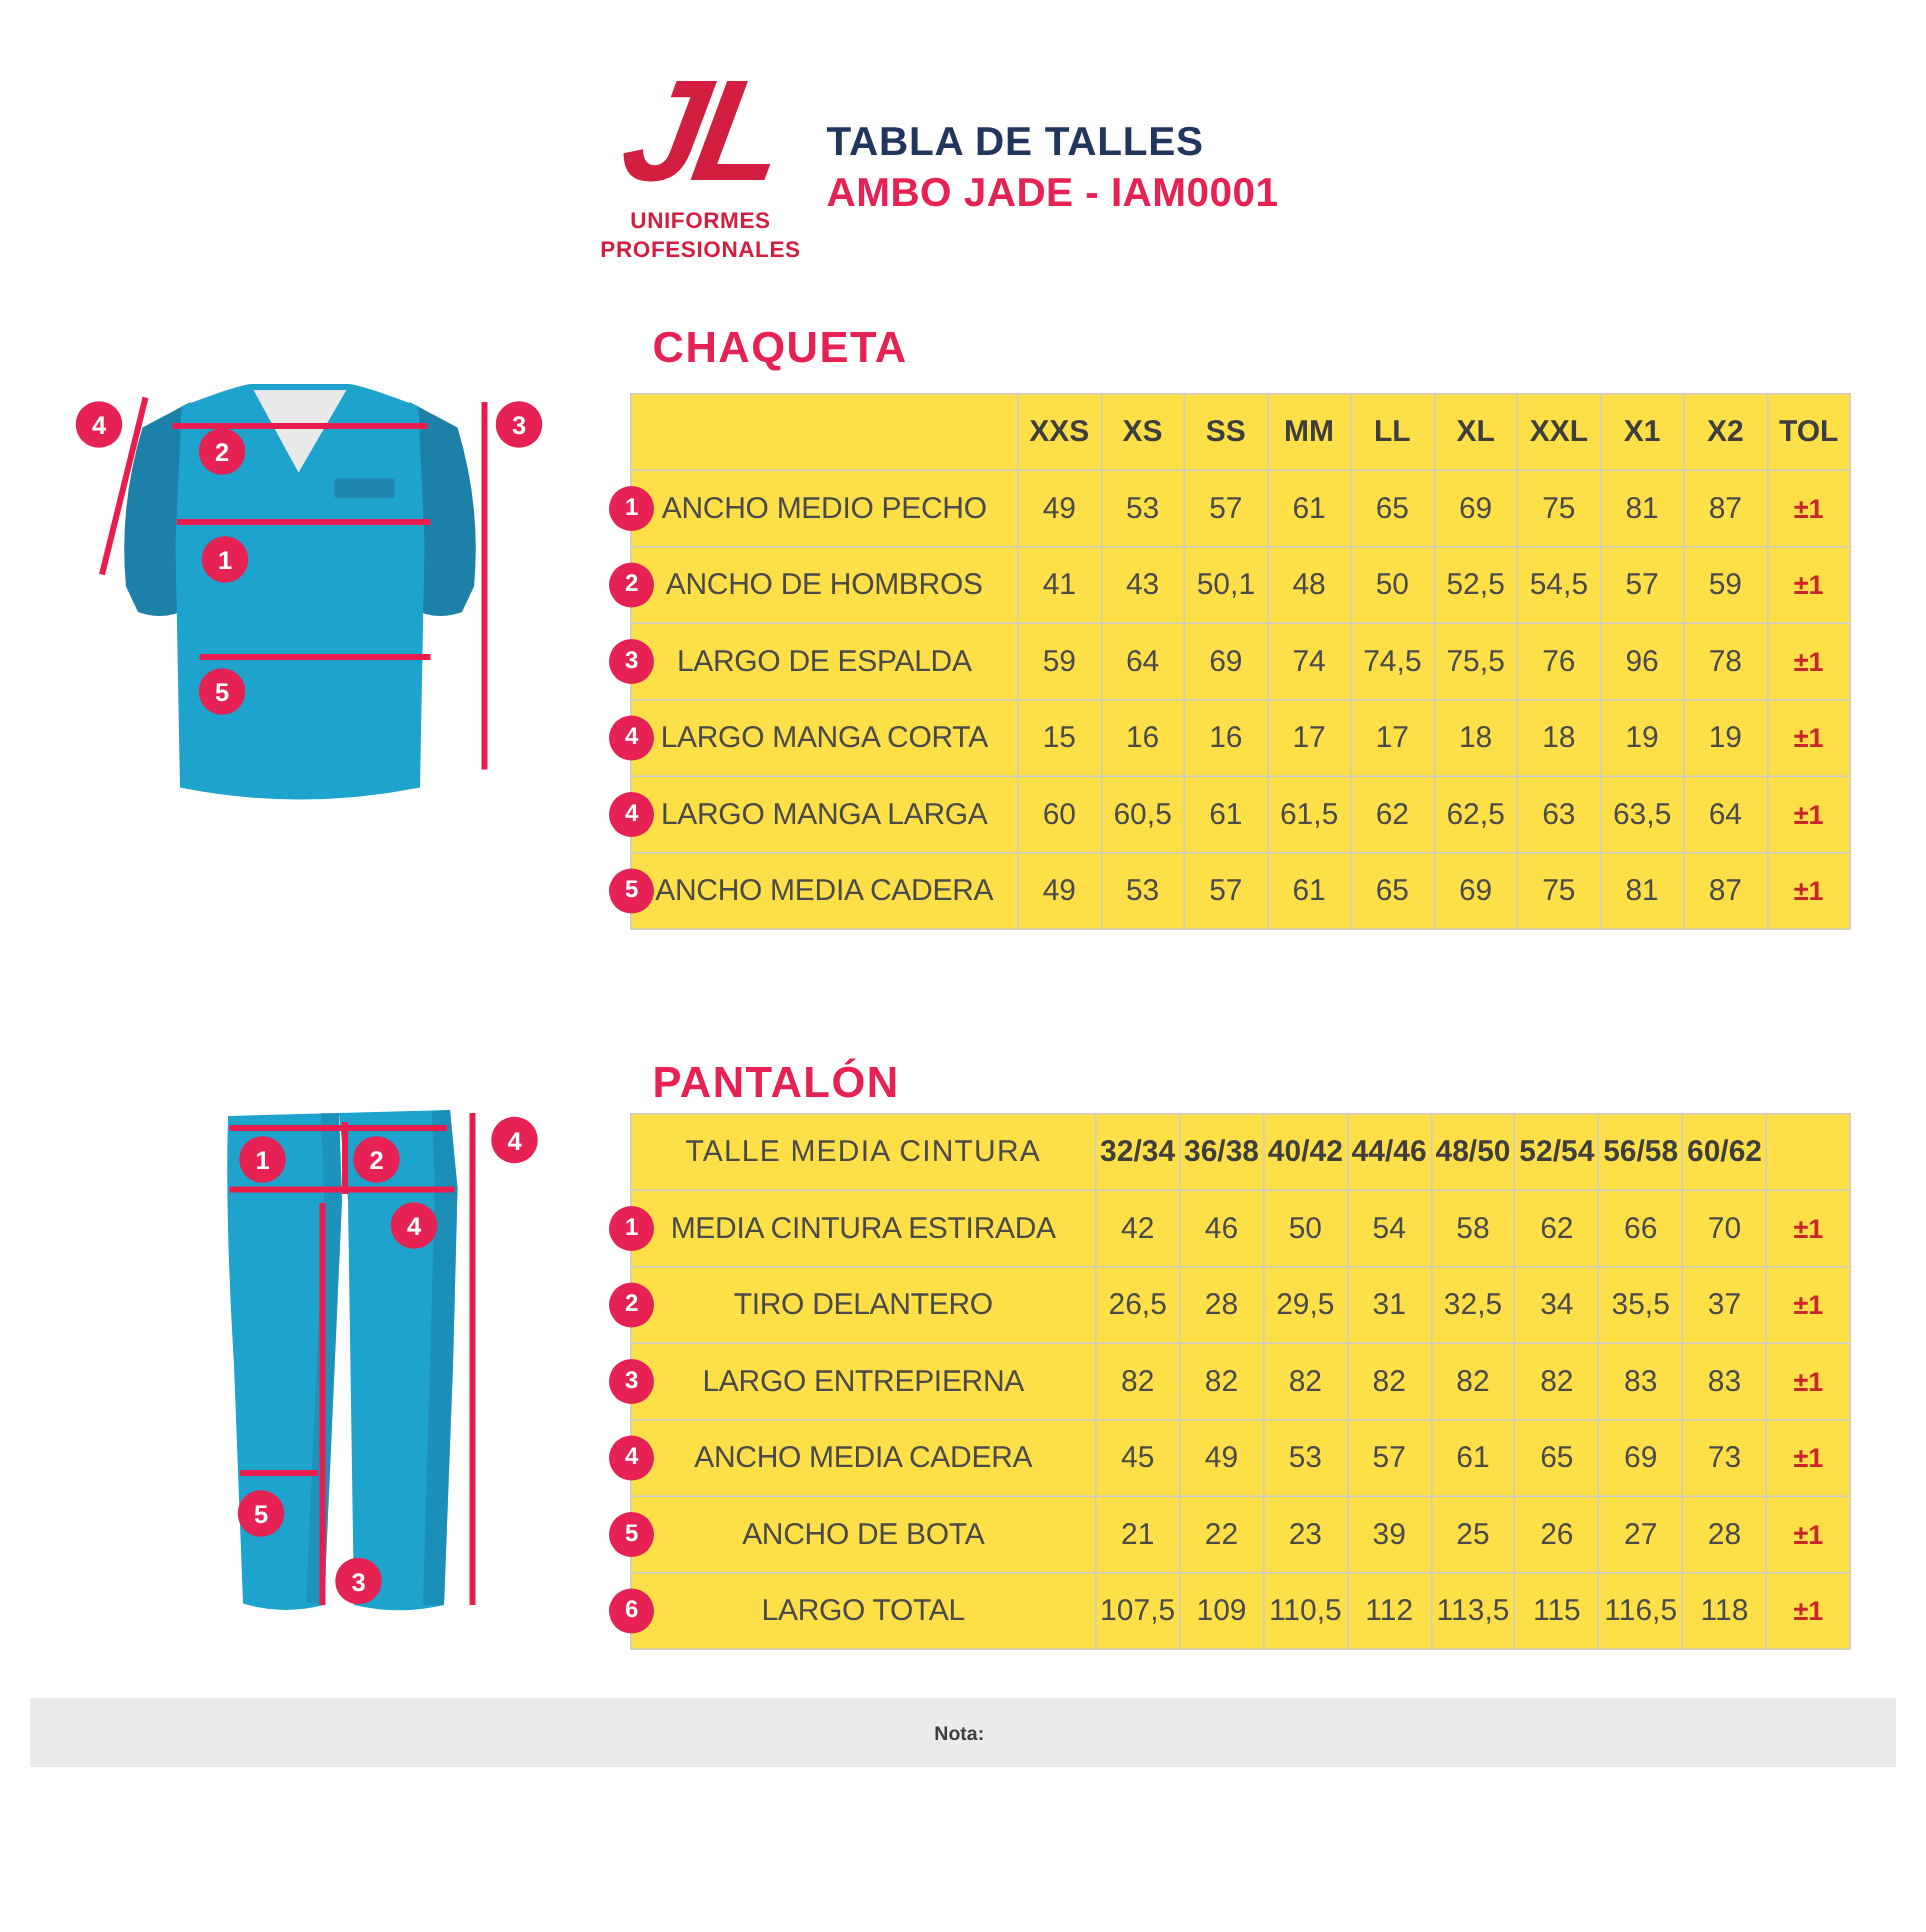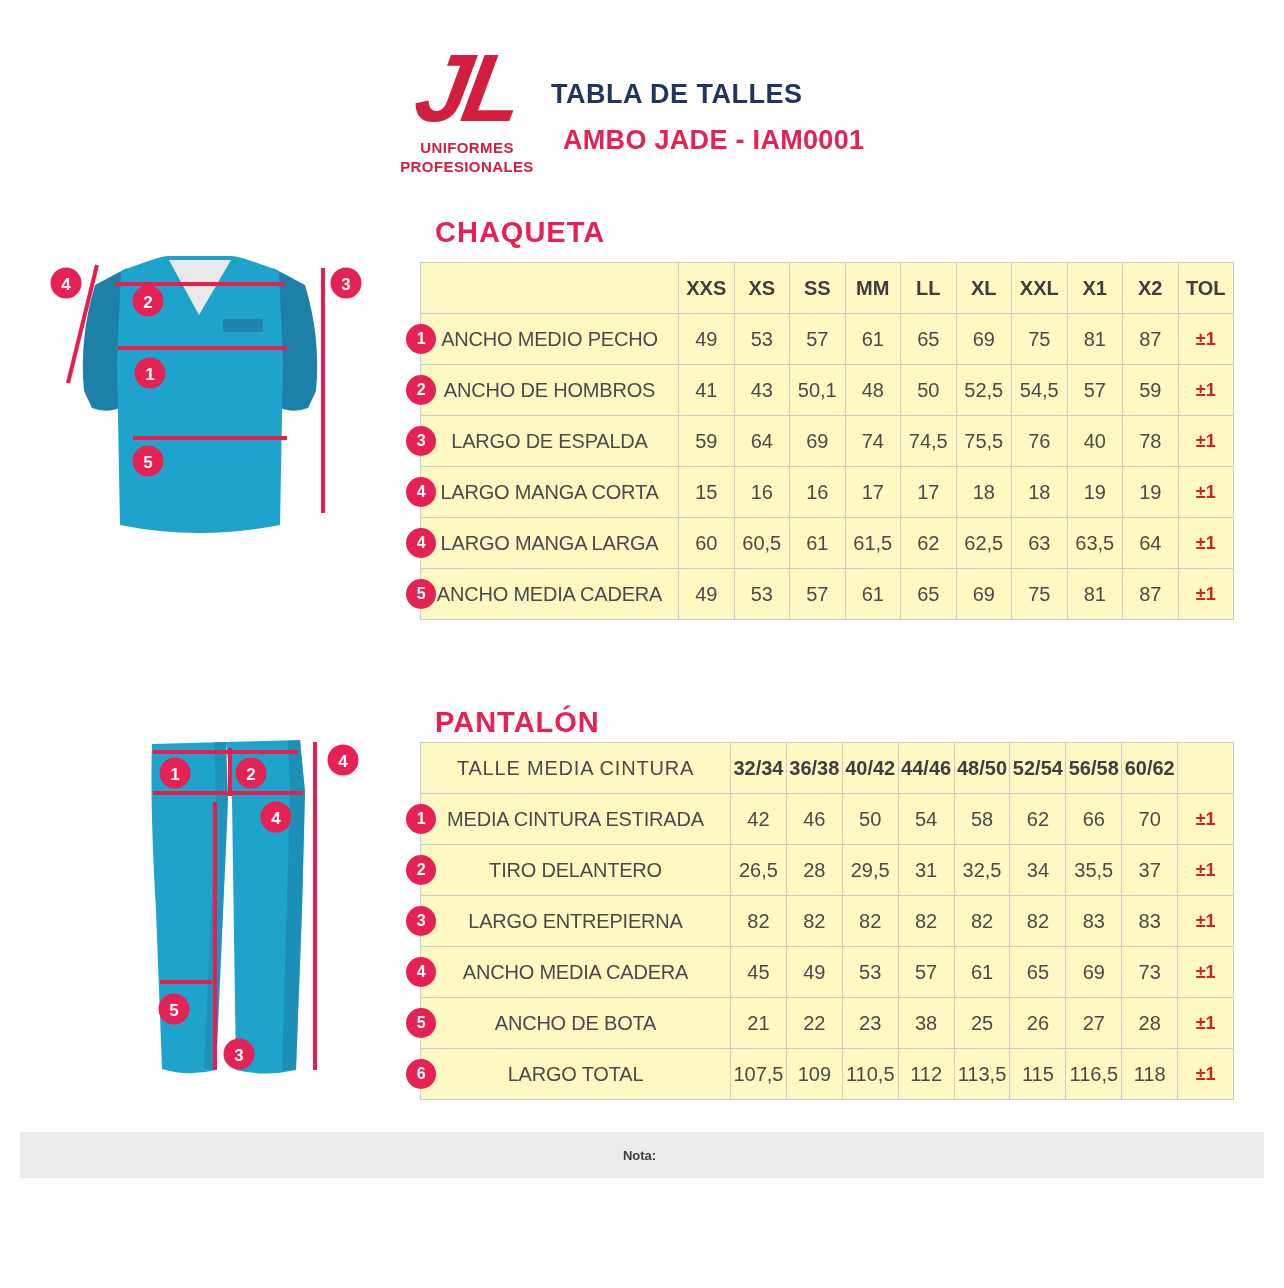--- a/index.html
+++ b/index.html
@@ -11,29 +11,29 @@
   .page{position:relative;width:1284px;height:1288px;background:#fff;overflow:hidden;
         font-family:"Liberation Sans",sans-serif;color:var(--text);}
 
   
   .logo{position:absolute;left:392px;top:38px;width:150px;text-align:center;color:var(--logo-red);}
   .logo-mark{font-size:96px;line-height:100px;font-weight:800;font-style:italic;
              transform:skewX(-10deg);letter-spacing:-6px;}
   .logo-line{font-size:15px;font-weight:bold;letter-spacing:.4px;line-height:19px;}
   .titles{position:absolute;left:551px;top:76px;}
   .page-title{margin:0;font-size:27px;line-height:37px;font-weight:800;color:var(--navy);letter-spacing:.5px;}
-  .page-subtitle{margin:12px;font-size:27px;line-height:30px;font-weight:700;color:var(--pink);letter-spacing:.3px;}
+  .page-subtitle{margin:0;font-size:27px;line-height:30px;font-weight:700;color:var(--pink);letter-spacing:.3px;}
 
   
   .sec-heading{position:absolute;margin:12px;font-size:29px;font-weight:700;color:var(--pink);letter-spacing:1px;}
   .sec-heading.chaqueta{left:423px;top:204px;}
   .sec-heading.pantalon{left:423px;top:694px;}
 
   
-  table.sizes{position:absolute;border-collapse:collapse;table-layout:fixed;width:813px;background:#fef9c3;}
+  table.sizes{position:absolute;border-collapse:collapse;table-layout:fixed;width:813px;background:#fde047;}
   table.sizes.chaqueta{left:420px;top:262px;}
   table.sizes.pantalon{left:420px;top:742px;}
   table.sizes th,table.sizes td{border:1px solid var(--border);text-align:center;
       height:50px;padding:0;font-size:20px;color:var(--text);font-weight:normal;}
   table.sizes th.size-head{font-weight:600;color:#3E3E3E;}
   table.sizes .tol-head{color:var(--tol-red);font-weight:700;}
   table.sizes .tol-val{color:var(--tol-red);font-weight:600;font-size:18px;}
   td.label-cell,th.label-cell{text-align:left;position:relative;padding-left:40px;font-size:19px;letter-spacing:-.2px;}
   th.mini-label{text-align:left;padding-left:40px;font-size:14px;letter-spacing:.8px;font-weight:normal;}
   .badge{position:absolute;left:-15px;top:50%;transform:translateY(-50%);
@@ -167,21 +167,21 @@
         </tr>
         <tr>
           <td class="label-cell"><span class="badge">3</span><span>LARGO DE ESPALDA</span></td>
           <td class="val">59</td>
           <td class="val">64</td>
           <td class="val">69</td>
           <td class="val">74</td>
           <td class="val">74,5</td>
           <td class="val">75,5</td>
           <td class="val">76</td>
-          <td class="val">40</td>
+          <td class="val">96</td>
           <td class="val">78</td>
           <td class="tol-val">±1</td>
         </tr>
         <tr>
           <td class="label-cell"><span class="badge">4</span><span>LARGO MANGA CORTA</span></td>
           <td class="val">15</td>
           <td class="val">16</td>
           <td class="val">16</td>
           <td class="val">17</td>
           <td class="val">17</td>
@@ -337,21 +337,21 @@
           <td class="val">65</td>
           <td class="val">69</td>
           <td class="val">73</td>
           <td class="tol-val">±1</td>
         </tr>
         <tr>
           <td class="label-cell"><span class="badge">5</span><span>ANCHO DE BOTA</span></td>
           <td class="val">21</td>
           <td class="val">22</td>
           <td class="val">23</td>
-          <td class="val">38</td>
+          <td class="val">39</td>
           <td class="val">25</td>
           <td class="val">26</td>
           <td class="val">27</td>
           <td class="val">28</td>
           <td class="tol-val">±1</td>
         </tr>
         <tr>
           <td class="label-cell"><span class="badge">6</span><span>LARGO TOTAL</span></td>
           <td class="val">107,5</td>
           <td class="val">109</td>

